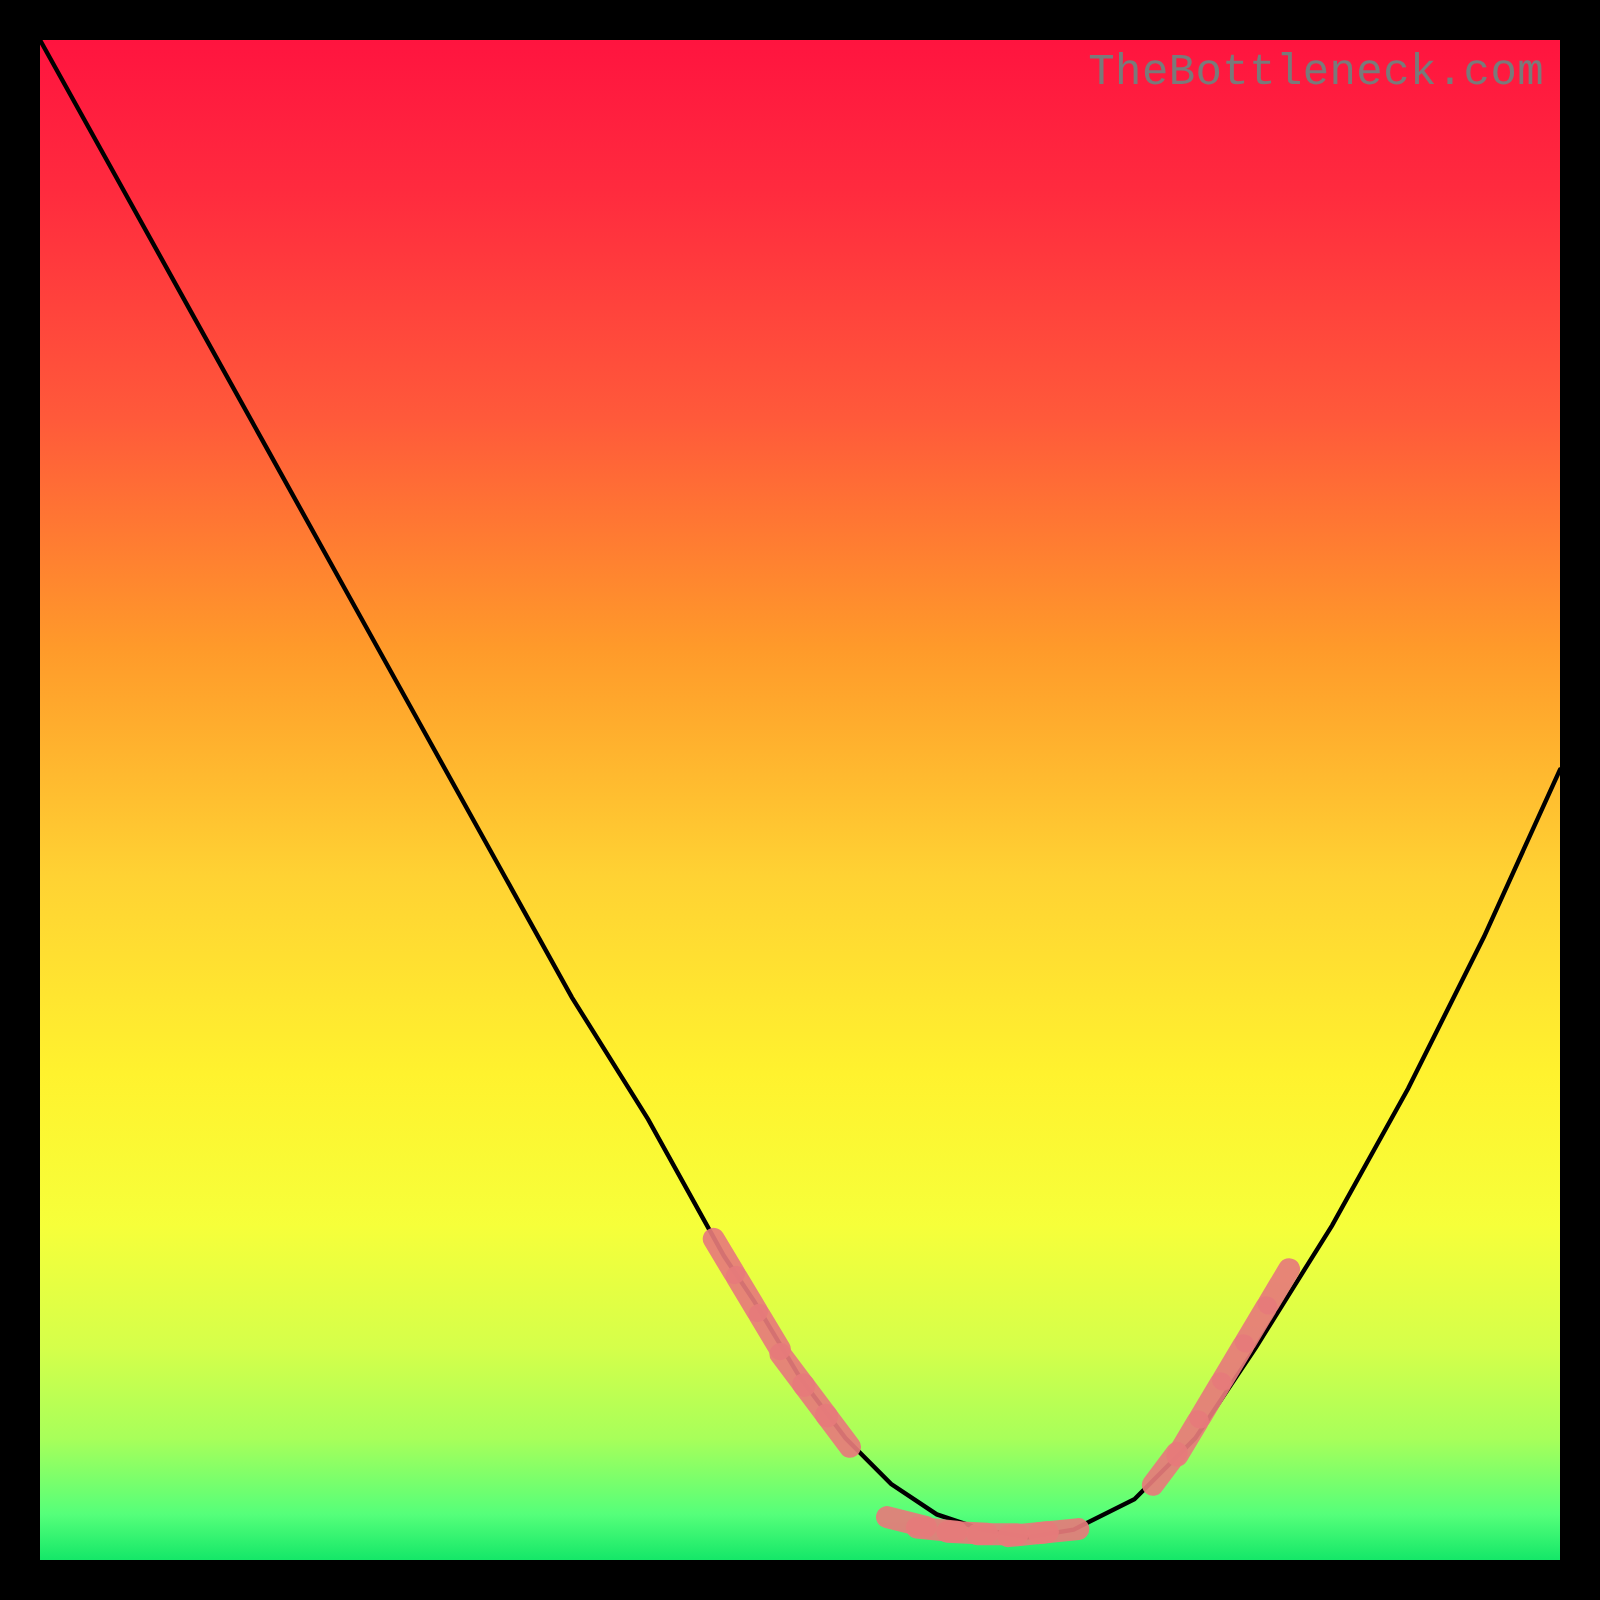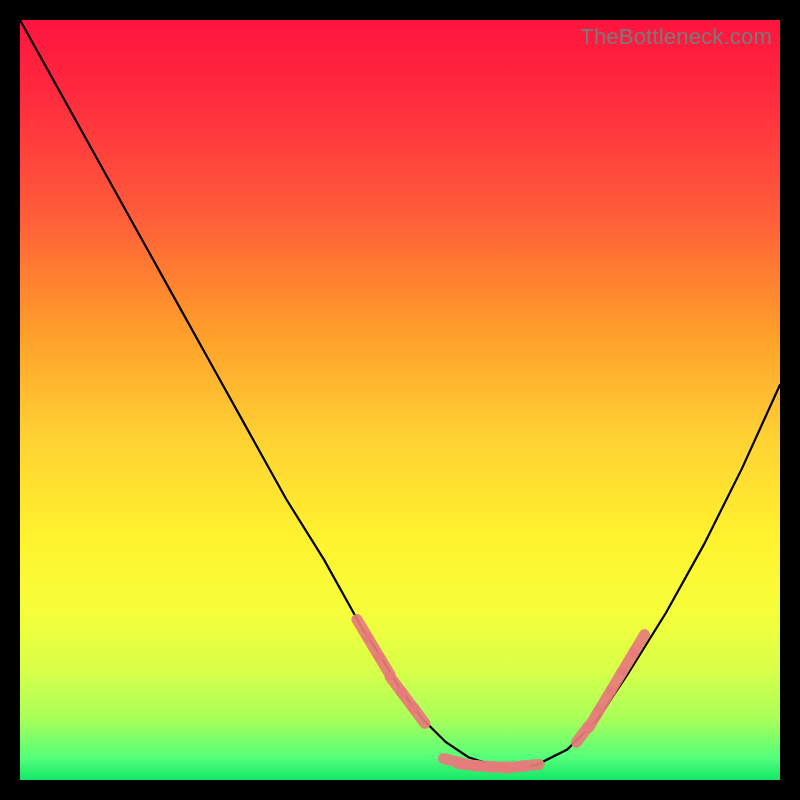--- a/index.html
+++ b/index.html
@@ -8,20 +8,21 @@
     width: 800px;
     height: 800px;
     background: #000000;
     overflow: hidden;
     font-family: Arial, Helvetica, sans-serif;
   }
   .stage {
     position: relative;
     width: 696px;
     height: 800px;
+    font-family: Liberation Mono, monospace;
   }
   .plot-area {
     position: absolute;
     left: 20px;
     top: 20px;
     width: 760px;
     height: 760px;
     background: linear-gradient(
       to bottom,
       #ff143f 0%,

